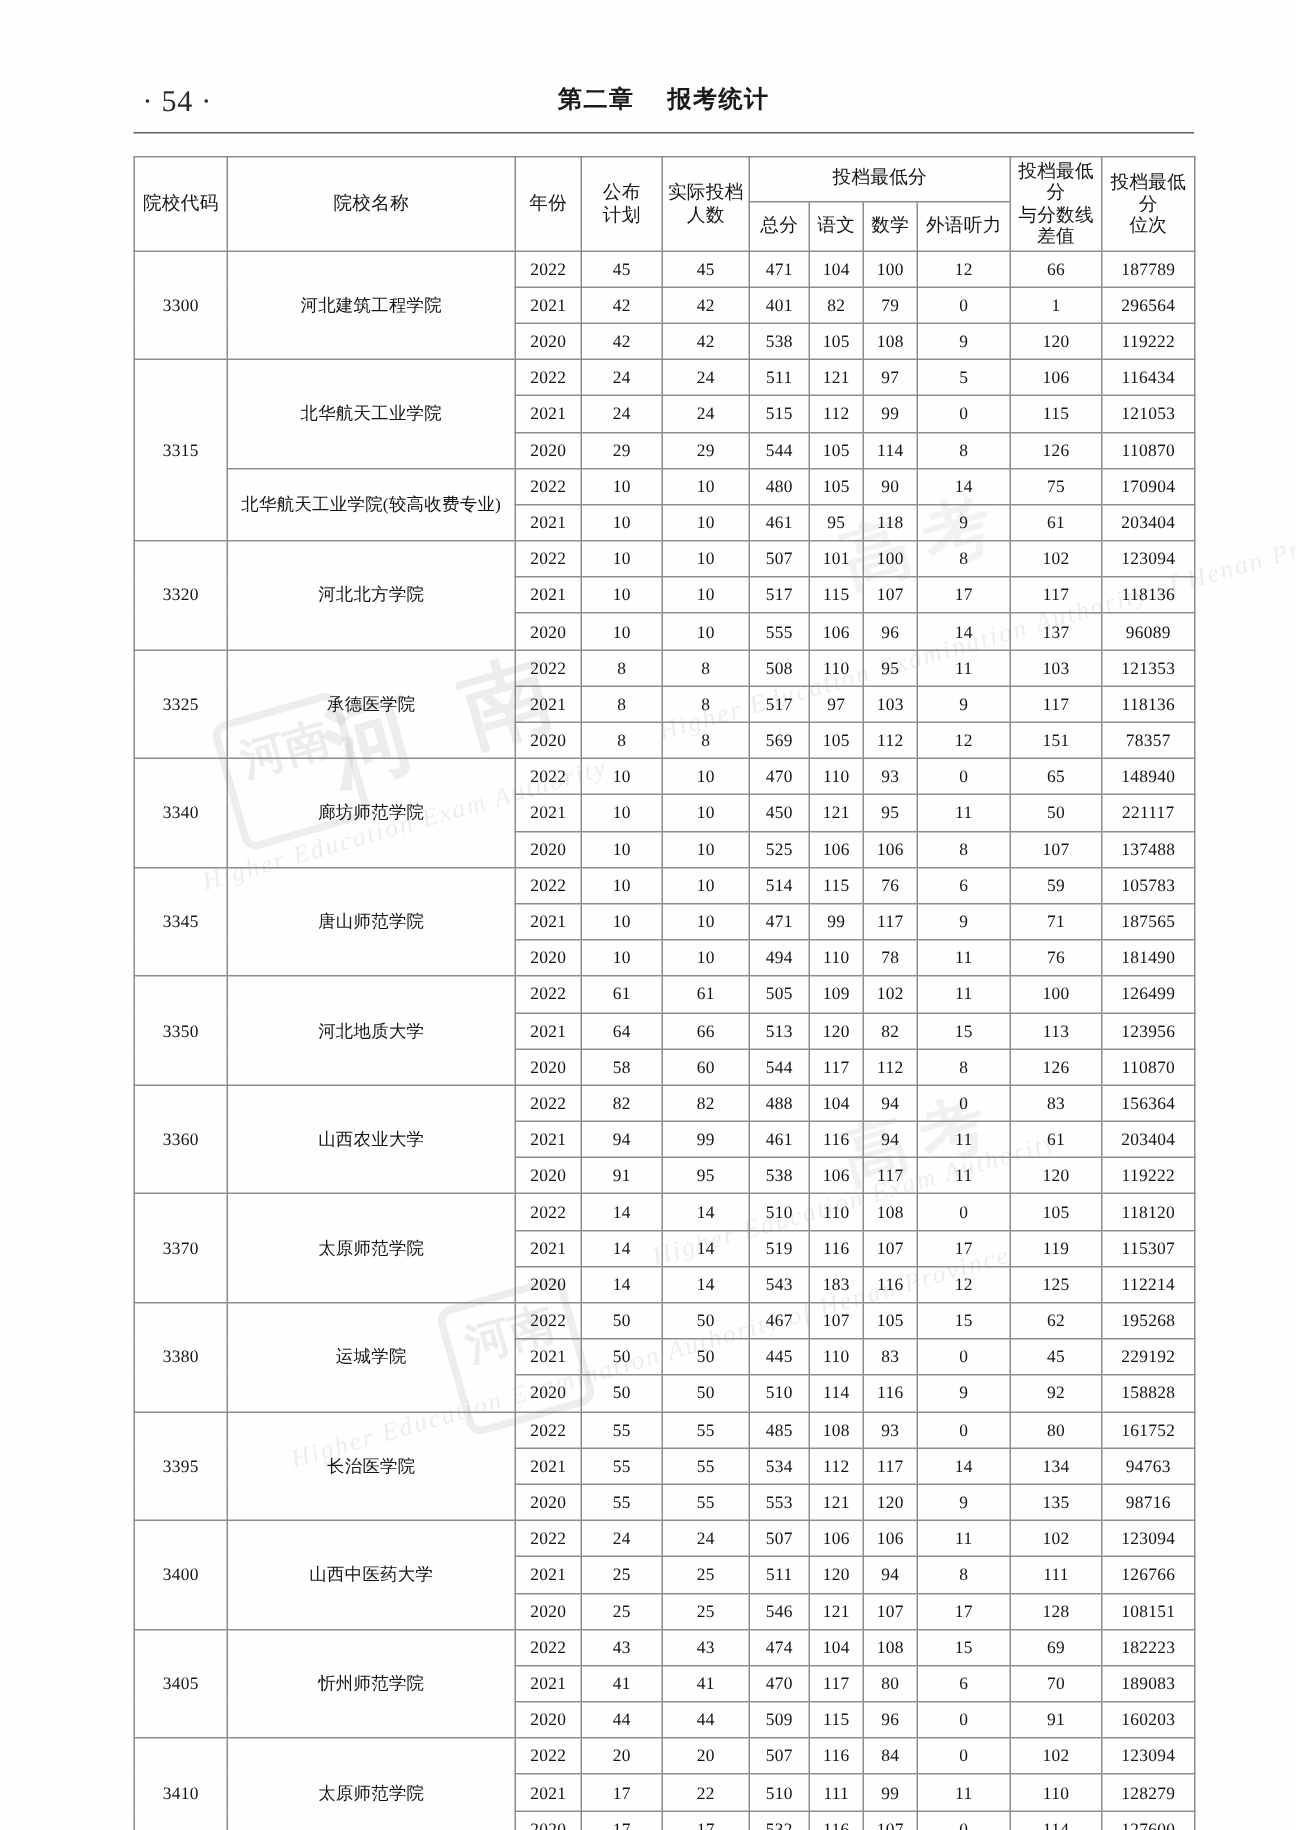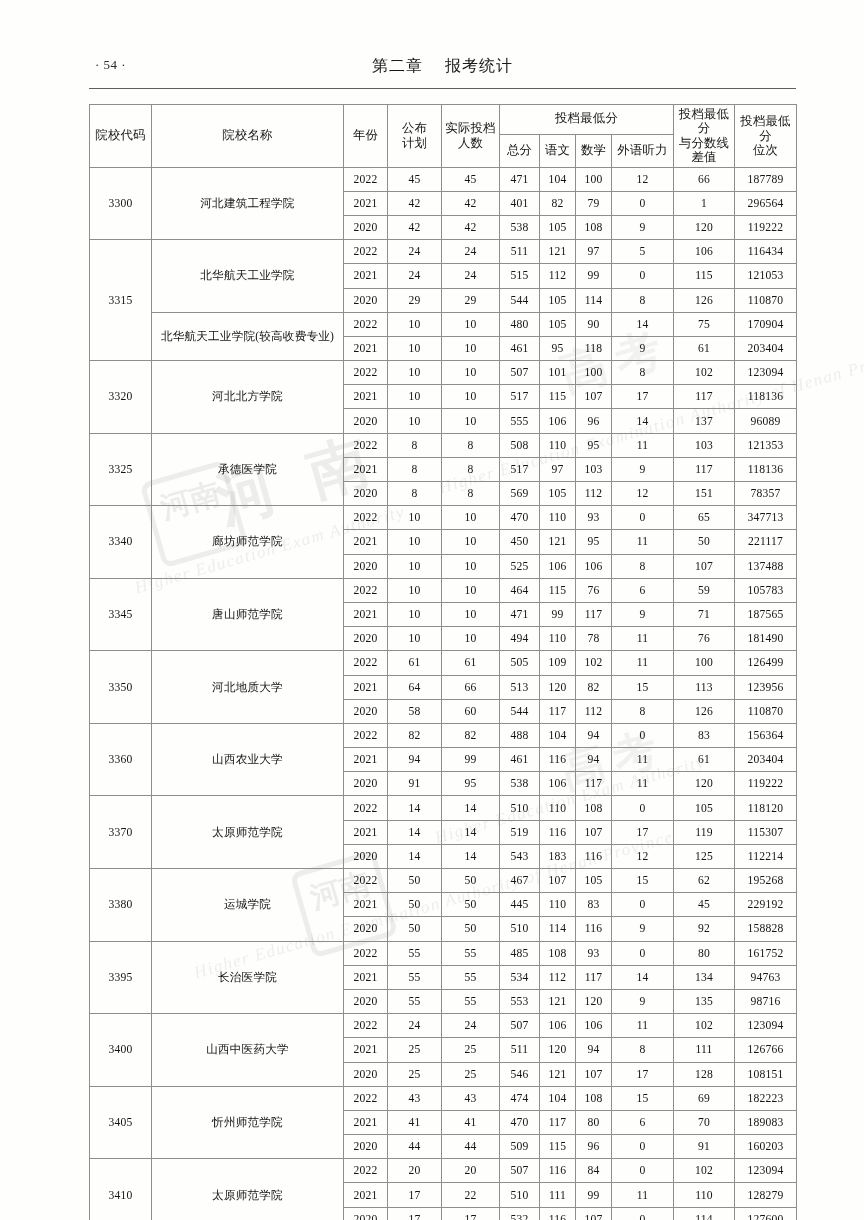--- a/index.html
+++ b/index.html
@@ -29,33 +29,33 @@
     position: absolute;
     left: 89px;
     top: 56px;
     width: 707px;
     height: 30px;
   }
   .folio {
     position: absolute;
     left: 6px;
     top: 1px;
-    font-size: 13px;
+    font-size: 20px;
     letter-spacing: 0.5px;
     color: #2a2a2a;
     white-space: nowrap;
   }
   .chapter-title {
     position: absolute;
     left: 0;
     top: 0;
     width: 707px;
     text-align: center;
     font-size: 16px;
-    font-weight: normal;
+    font-weight: bold;
     color: #1a1a1a;
     letter-spacing: 1px;
     white-space: nowrap;
   }
   .chapter-title .sep { display: inline-block; width: 12px; }
   .head-rule {
     position: absolute;
     left: 89px;
     top: 88px;
     width: 707px;
@@ -385,21 +385,21 @@
             <td class="code" rowspan="3">3340</td>
             <td class="sname" rowspan="3">廊坊师范学院</td>
             <td class="year">2022</td>
             <td class="num">10</td>
             <td class="num">10</td>
             <td class="num">470</td>
             <td class="num">110</td>
             <td class="num">93</td>
             <td class="num">0</td>
             <td class="num">65</td>
-            <td class="rank">347713</td>
+            <td class="rank">148940</td>
           </tr>
           <tr>
             <td class="year">2021</td>
             <td class="num">10</td>
             <td class="num">10</td>
             <td class="num">450</td>
             <td class="num">121</td>
             <td class="num">95</td>
             <td class="num">11</td>
             <td class="num">50</td>
@@ -415,21 +415,21 @@
             <td class="num">8</td>
             <td class="num">107</td>
             <td class="rank">137488</td>
           </tr>
           <tr class="block-start">
             <td class="code" rowspan="3">3345</td>
             <td class="sname" rowspan="3">唐山师范学院</td>
             <td class="year">2022</td>
             <td class="num">10</td>
             <td class="num">10</td>
-            <td class="num">464</td>
+            <td class="num">514</td>
             <td class="num">115</td>
             <td class="num">76</td>
             <td class="num">6</td>
             <td class="num">59</td>
             <td class="rank">105783</td>
           </tr>
           <tr>
             <td class="year">2021</td>
             <td class="num">10</td>
             <td class="num">10</td>

